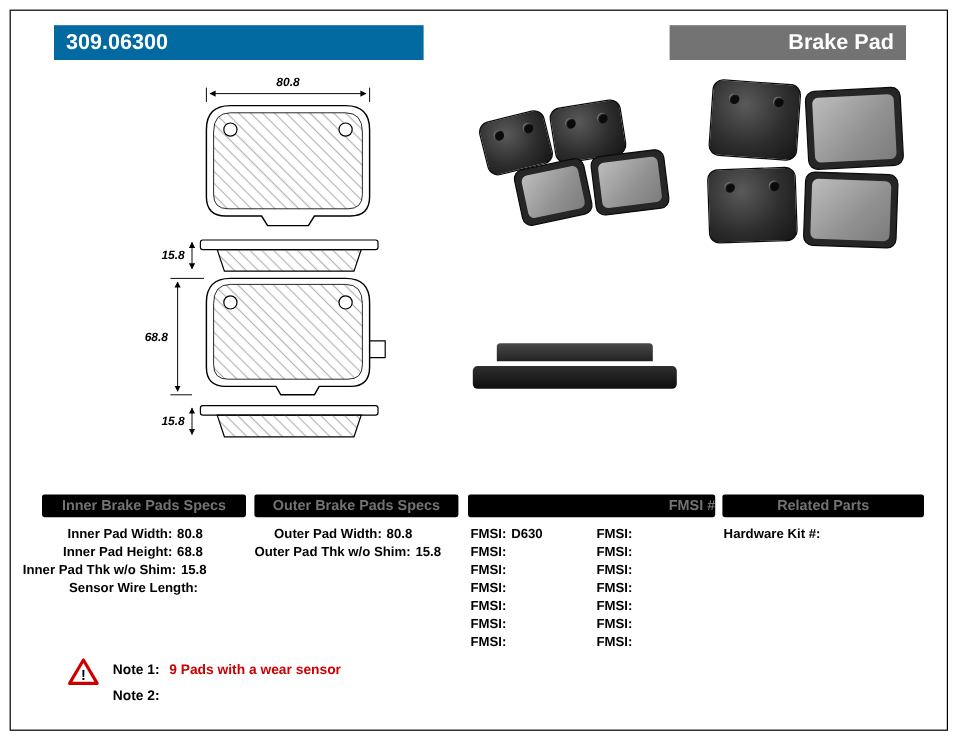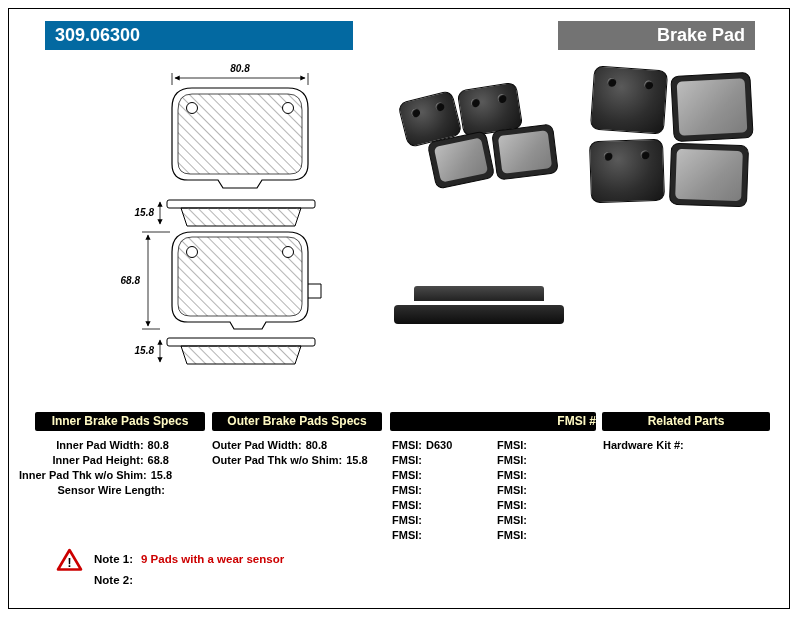--- a/index.html
+++ b/index.html
@@ -36,30 +36,30 @@
   .g2c{left:590px;top:140px;width:74px;height:62px;transform:rotate(-2deg);}
   .g2d{left:670px;top:144px;width:78px;height:62px;transform:rotate(2deg);}
 
   .edge-photo { position:absolute; left:394px; top:286px; width:170px; height:38px; }
   .edge-top  { position:absolute; left:20px; top:0; width:130px; height:15px;
                background:linear-gradient(#4a4a4a,#222); border-radius:3px 3px 0 0; }
   .edge-base { position:absolute; left:0; bottom:0; width:170px; height:19px;
                background:linear-gradient(#2f2f2f,#0d0d0d); border-radius:4px; }
 
   
-  .tbl-hdr { position:absolute; top:412px; height:19px; background:#000; color:#fef9c3; font-size:12px;
+  .tbl-hdr { position:absolute; top:412px; height:19px; background:#000; color:#737373; font-size:12px;
              font-weight:bold; text-align:center; line-height:19px; border-radius:2px; }
   .hdr-inner   { left:35px;  width:170px; }
   .hdr-outer   { left:212px; width:170px; }
   .hdr-fmsi    { left:390px; width:206px;text-align:right; }
   .hdr-related { left:602px; width:168px; }
 
   .spec-col { position:absolute; top:438px; font-size:11px; font-weight:bold; color:#000; }
   .col-inner { left:19px;  width:150px; text-align:right; }
-  .col-outer { left:212px; width:148px; text-align:left; }
+  .col-outer { left:212px; width:148px; text-align:center; }
   .col-fmsi  { left:392px; width:204px; }
   .col-related { left:603px; width:167px; }
   .spec-row { height:15px; line-height:15px; white-space:nowrap; }
   .v { margin-left:4px; }
   .fmsi-row { height:15px; line-height:15px; position:relative; white-space:nowrap; }
   .fmsi-left  { position:absolute; left:0; }
   .fmsi-right { position:absolute; left:105px; }
 
   
   .note-icon { position:absolute; left:56px; top:548px; }

